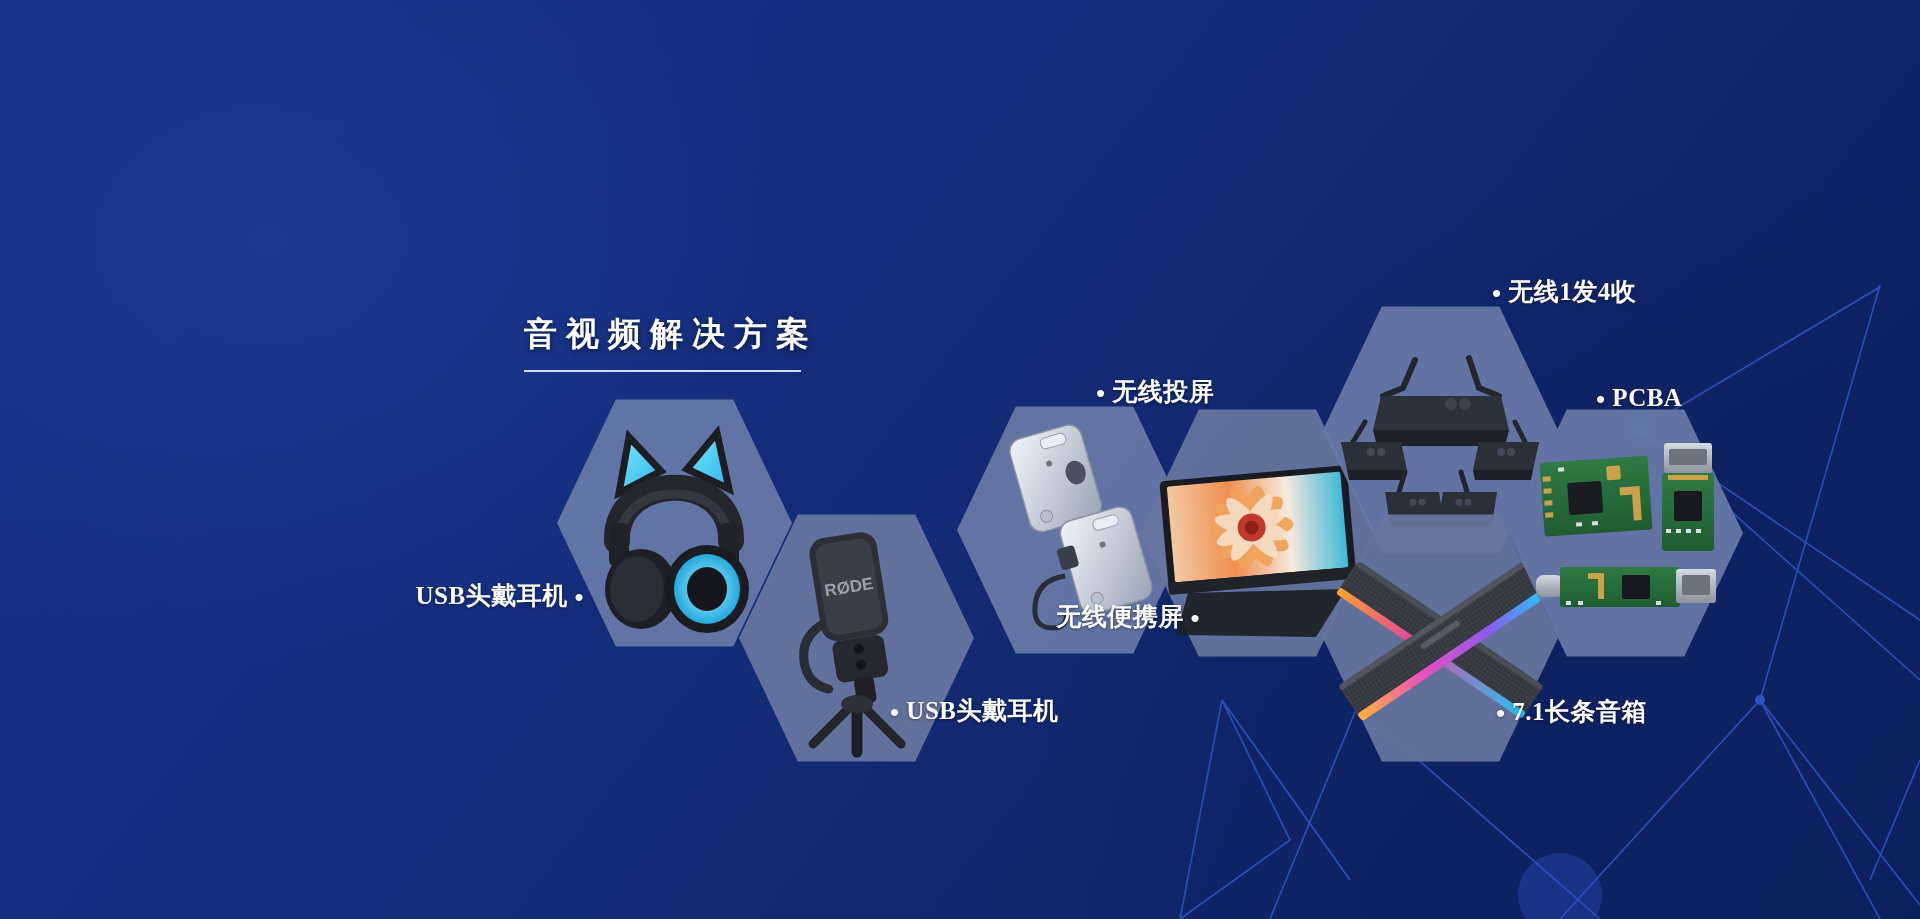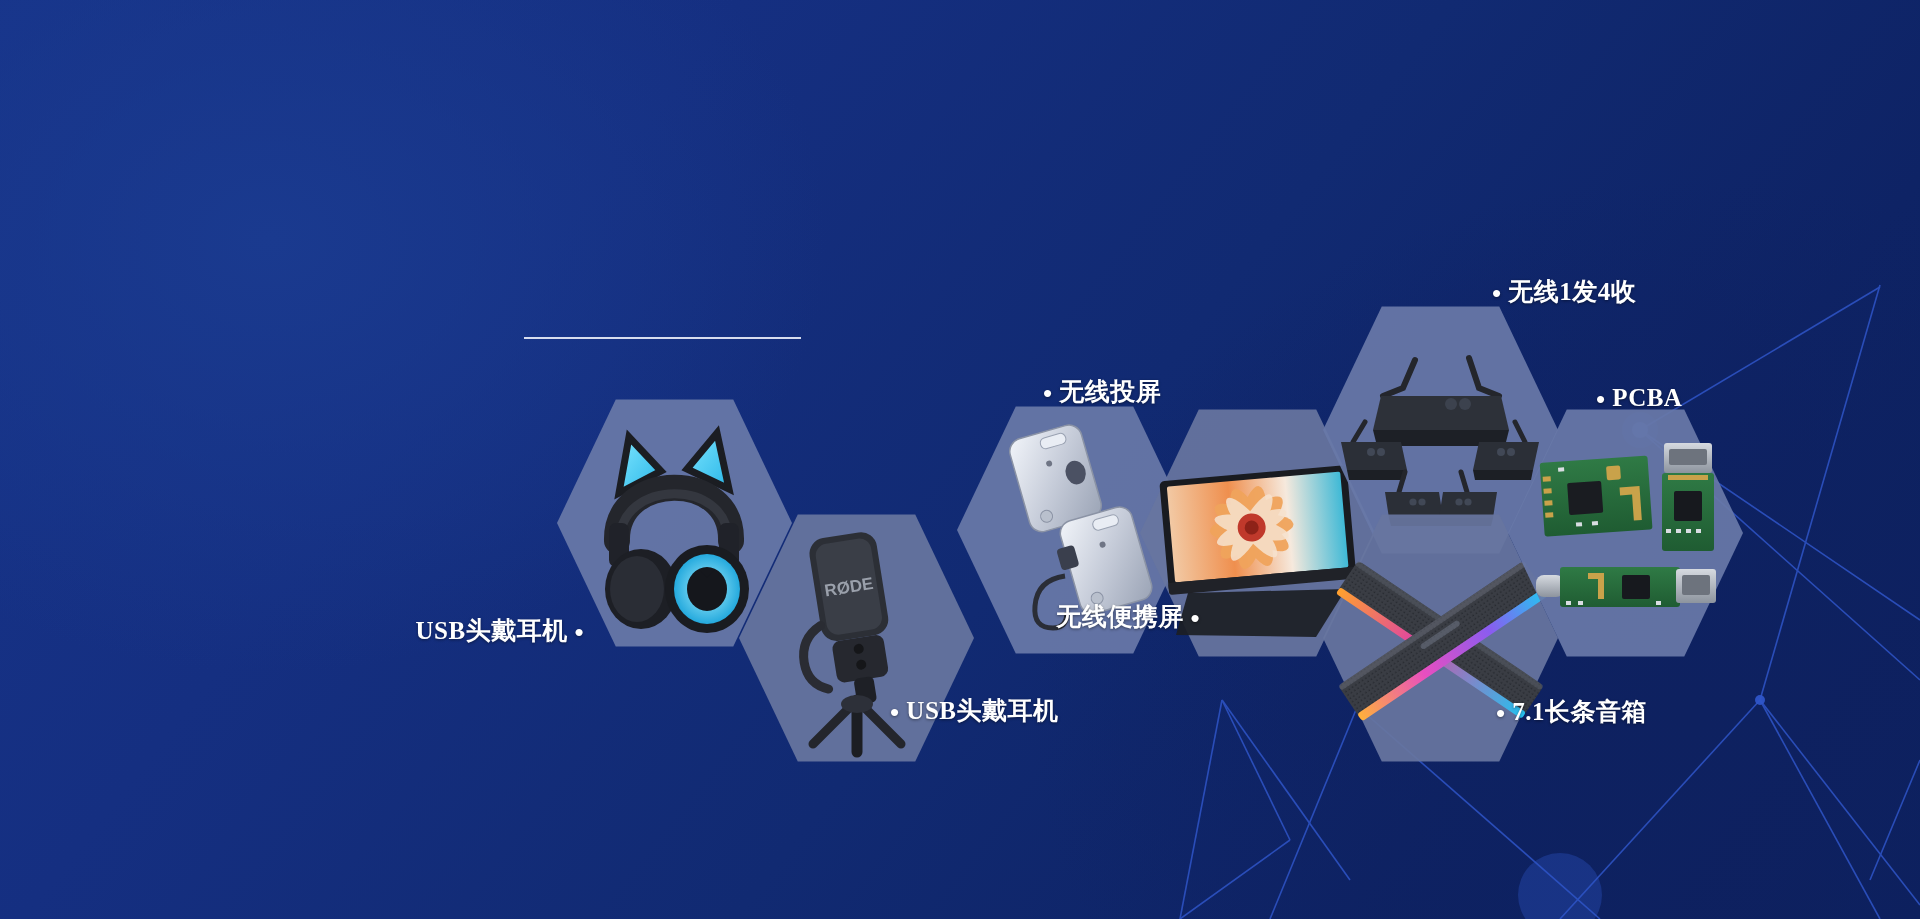--- a/index.html
+++ b/index.html
@@ -76,20 +76,21 @@
       <circle cx="1640" cy="430" r="8"></circle>
       <circle cx="1760" cy="700" r="5"></circle>
     </g>
     <g fill="#2f55c8" opacity="0.35">
       <circle cx="1640" cy="430" r="18"></circle>
       <circle cx="1560" cy="895" r="42"></circle>
     </g>
   </svg>
 
   <div id="title-block">
+    <div id="title-text">音视频解决方案</div>
     <div id="title-rule"></div>
   </div>
 
   <div class="hexwrap" style="left:557px;top:393px;width:235px;height:260px;">
     <div class="hex"></div>
     <div class="shot">
       <svg viewBox="0 0 235 260">
         <defs>
           <linearGradient id="cyan1" x1="0" y1="0" x2="1" y2="1">
             <stop offset="0" stop-color="#7fe6ff"></stop>
@@ -360,31 +361,31 @@
           <g fill="#d9dde2">
             <rect x="30" y="40" width="5" height="4"></rect>
               <rect x="42" y="40" width="5" height="4"></rect>
             <rect x="120" y="40" width="5" height="4"></rect>
           </g>
         </g>
       </svg>
     </div>
   </div>
 
-  <div class="label left" style="left:584px;top:632px;">
+  <div class="label left" style="left:584px;top:597px;">
     <span>USB头戴耳机</span>
     <span class="dot">•</span>
   </div>
 
   <div class="label right" style="left:890px;top:712px;">
     <span class="dot">•</span>
     <span>USB头戴耳机</span>
   </div>
 
-  <div class="label right" style="left:1043px;top:393px;">
+  <div class="label right" style="left:1096px;top:393px;">
     <span class="dot">•</span>
     <span>无线投屏</span>
   </div>
 
   <div class="label left" style="left:1200px;top:618px;">
     <span>无线便携屏</span>
     <span class="dot">•</span>
   </div>
 
   <div class="label right" style="left:1492px;top:293px;text-align:right;">

